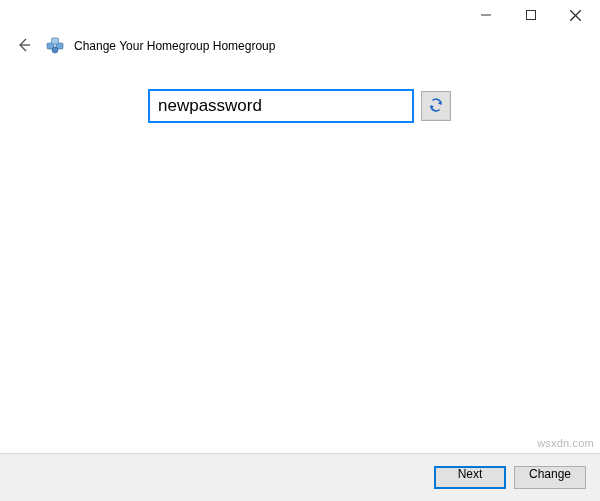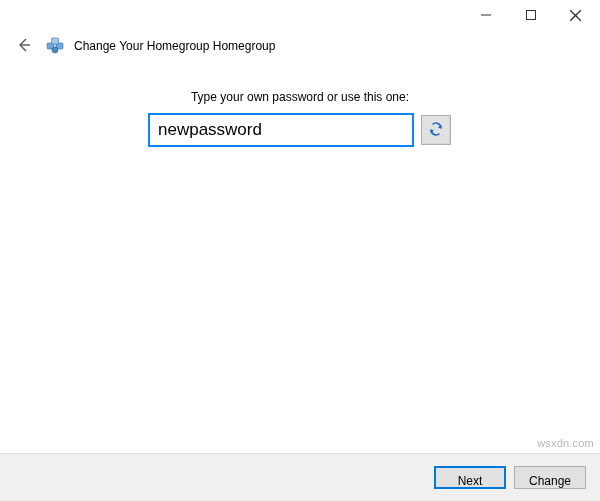--- a/index.html
+++ b/index.html
@@ -88,21 +88,21 @@
     border-top: 1px solid #dcdcdc;
     display: flex; align-items: center; justify-content: flex-end;
     padding-right: 14px;
     gap: 8px;
   }
   .btn {
     width: 72px; height: 23px;
     font-size: 12px;
     background: #e1e1e1;
     border: 1px solid #adadad;
-    display: flex; align-items: flex-end; justify-content: center;
+    display: flex; align-items: flex-start; justify-content: center;
   }
   .btn.primary {
     border: 1px solid #0078d7;
     box-shadow: 0 0 0 1px #0078d7 inset;
   }
   .watermark {
     position: absolute;
     right: 6px; bottom: 52px;
     font-size: 11px; color: #b8b8b8;
     letter-spacing: 0.2px;
@@ -153,21 +153,20 @@
         <rect x="1" y="6" width="7" height="6" rx="1" fill="#6fa8dc" stroke="#3d6fa0" stroke-width="0.6"></rect>
         <rect x="10" y="6" width="7" height="6" rx="1" fill="#6fa8dc" stroke="#3d6fa0" stroke-width="0.6"></rect>
         <rect x="5.5" y="1" width="7" height="6" rx="1" fill="#9ec9ec" stroke="#3d6fa0" stroke-width="0.6"></rect>
         <circle cx="9" cy="13" r="3" fill="#4d8bc9" stroke="#2c5478" stroke-width="0.6"></circle>
       </svg>
     </div>
     <div class="wiz-title">Change Your Homegroup Homegroup</div>
   </div>
 
   <div class="body">
-    <div class="prompt">Type your own password or use this one:</div>
     <div class="input-row">
       <input class="pw-input" type="text" value="newpassword" style="">
       <div class="refresh-btn" title="Generate new password">
         <span>
           <svg width="16" height="16" viewBox="0 0 16 16">
             <path d="M4.5 3.5 A5 5 0 0 1 13 7" fill="none" stroke="#1e66c7" stroke-width="1.6"></path>
             <polygon points="13,4 13.6,8 10,6.5" fill="#1e66c7"></polygon>
             <path d="M11.5 12.5 A5 5 0 0 1 3 9" fill="none" stroke="#1e66c7" stroke-width="1.6"></path>
             <polygon points="3,12 2.4,8 6,9.5" fill="#1e66c7"></polygon>
           </svg>

